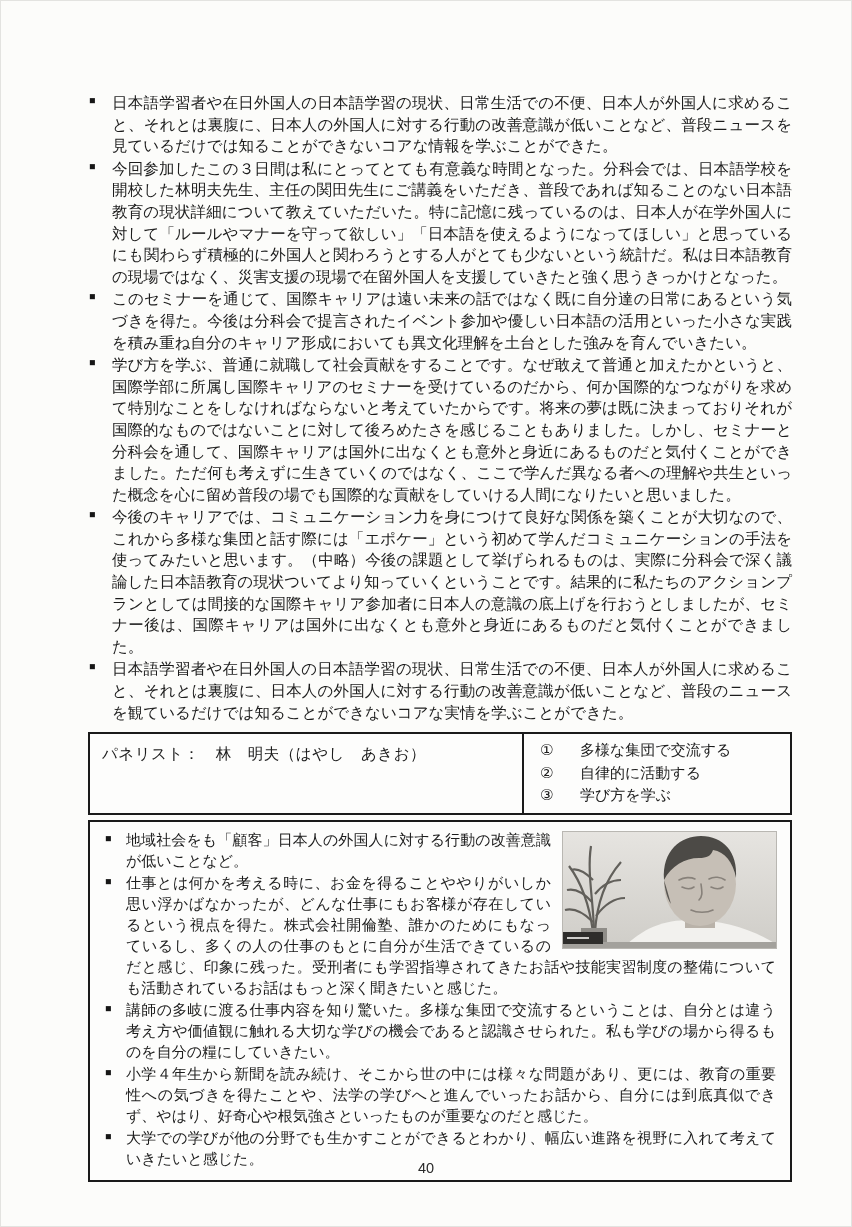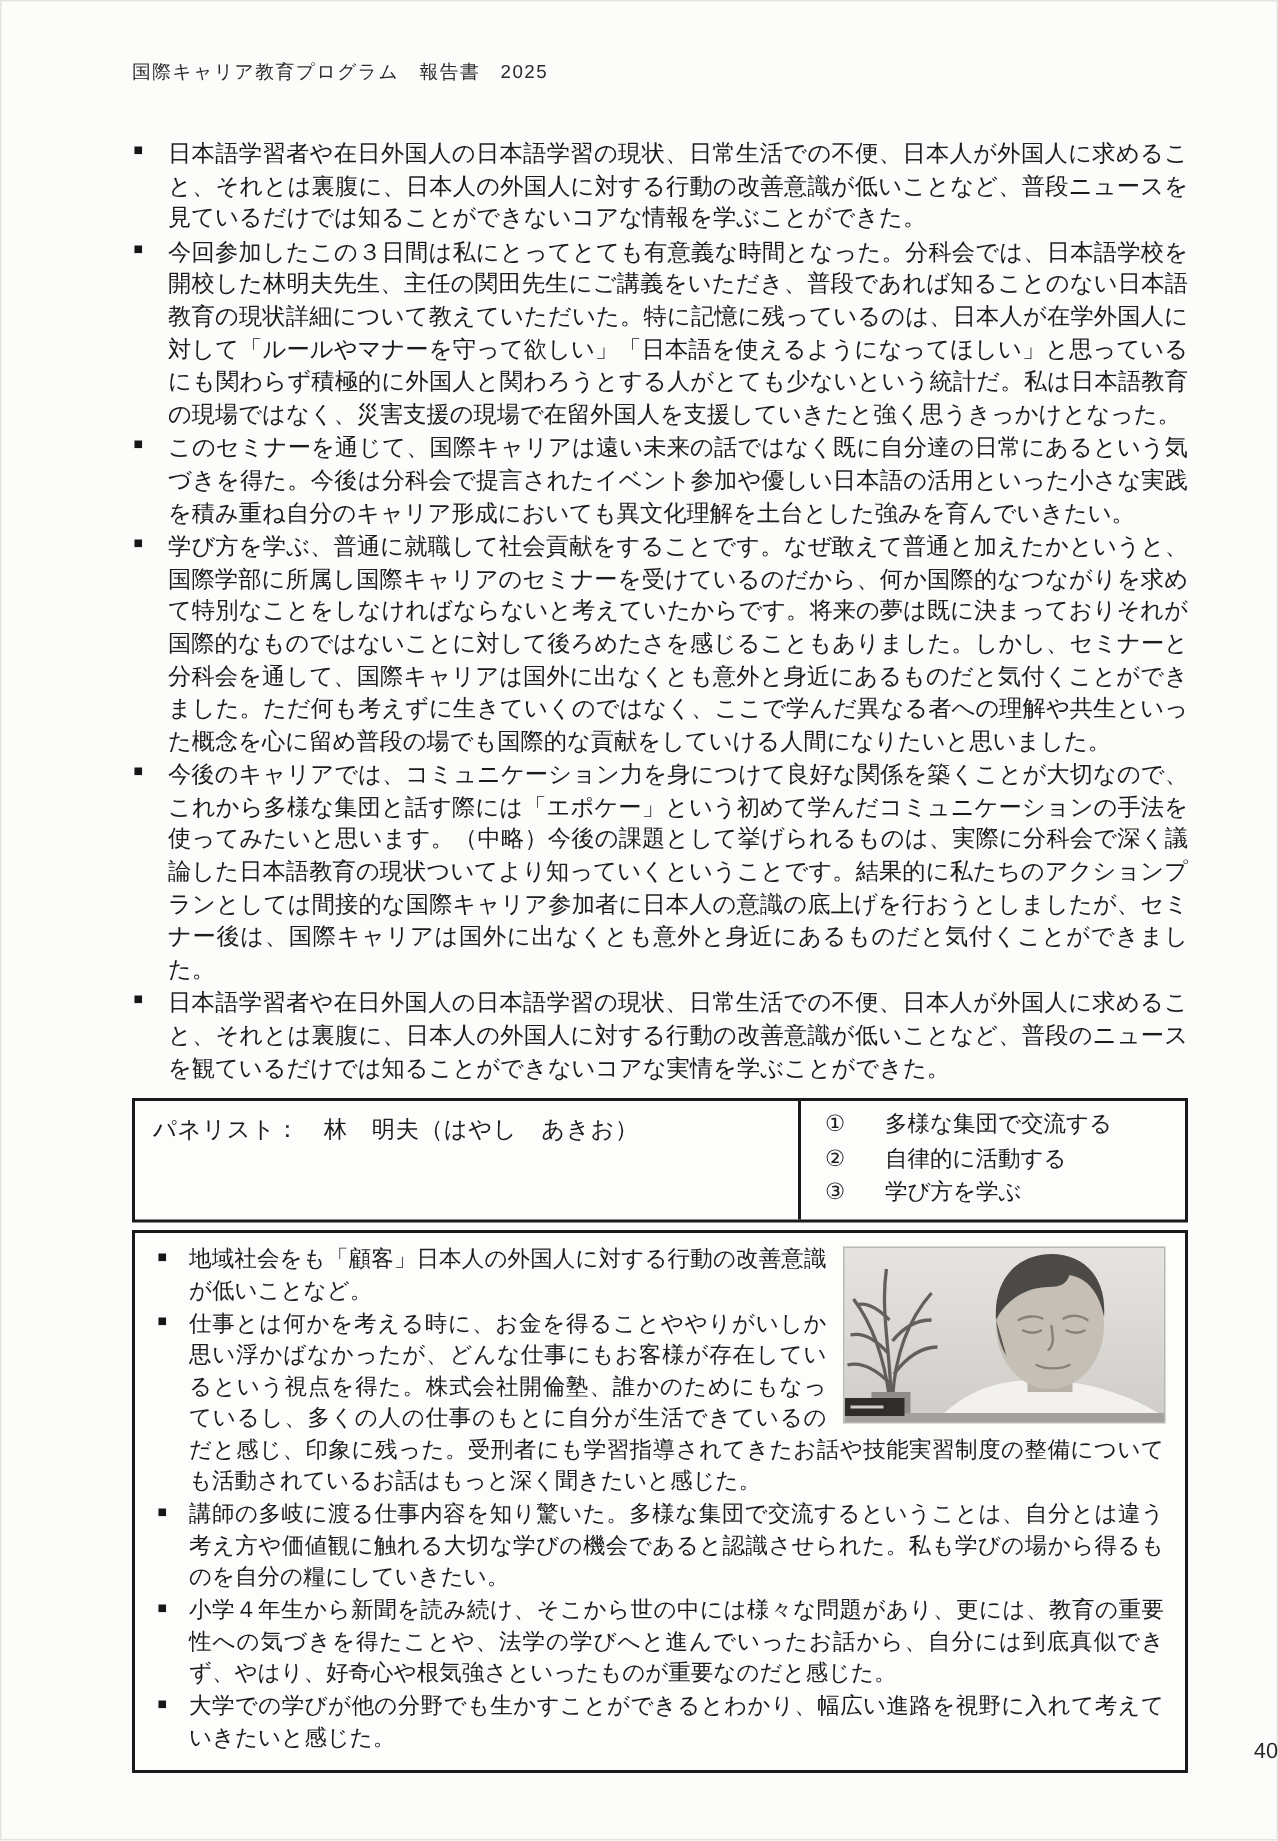--- a/index.html
+++ b/index.html
@@ -43,21 +43,21 @@
   
   .ptable{
     margin-top:9px;
     display:flex;
     border:2px solid #1a1a1a;
     background:#fdfdfc;
     font-family:"Liberation Sans","DejaVu Sans",sans-serif;
   }
   .pcell-left{
     width:404px;
-    padding:7px 26px 10px 12px;
+    padding:7px 16px 10px 12px;
     font-size:15.5px;line-height:26px;
     letter-spacing:.5px;
   }
   .pcell-right{
     flex:1;
     border-left:2px solid #1a1a1a;
     padding:5px 8px 6px 16px;
     font-size:15px;line-height:22.5px;
   }
   .point-row{display:flex;}
@@ -79,33 +79,30 @@
     outline:1px solid #b9b7b2;
   }
   .photo svg{display:block;}
   ul.bullets.small li{
     font-size:15px;
     line-height:21px;
     padding-left:22px;
   }
   .footer{
     position:absolute;left:0;top:1160px;width:852px;
-    text-align:right;
+    text-align:center;
     font-family:"Liberation Sans","DejaVu Sans",sans-serif;
     font-size:14.5px;color:#2a2a2a;
   }
 </style>
 </head>
 <body>
 
 <div class="sheet">
 
-  <div class="header">
-    <span>国際キャリア教育プログラム　報告書　2025</span>
-  </div>
 
   <div class="content">
 
     <ul class="bullets">
       <li><span class="mk">■</span><span>日本語学習者や在日外国人の日本語学習の現状、日常生活での不便、日本人が外国人に求めること、それとは裏腹に、日本人の外国人に対する行動の改善意識が低いことなど、普段ニュースを見ているだけでは知ることができないコアな情報を学ぶことができた。</span></li>
       <li><span class="mk">■</span><span>今回参加したこの３日間は私にとってとても有意義な時間となった。分科会では、日本語学校を開校した林明夫先生、主任の関田先生にご講義をいただき、普段であれば知ることのない日本語教育の現状詳細について教えていただいた。特に記憶に残っているのは、日本人が在学外国人に対して「ルールやマナーを守って欲しい」「日本語を使えるようになってほしい」と思っているにも関わらず積極的に外国人と関わろうとする人がとても少ないという統計だ。私は日本語教育の現場ではなく、災害支援の現場で在留外国人を支援していきたと強く思うきっかけとなった。</span></li>
       <li><span class="mk">■</span><span>このセミナーを通じて、国際キャリアは遠い未来の話ではなく既に自分達の日常にあるという気づきを得た。今後は分科会で提言されたイベント参加や優しい日本語の活用といった小さな実践を積み重ね自分のキャリア形成においても異文化理解を土台とした強みを育んでいきたい。</span></li>
       <li><span class="mk">■</span><span>学び方を学ぶ、普通に就職して社会貢献をすることです。なぜ敢えて普通と加えたかというと、国際学部に所属し国際キャリアのセミナーを受けているのだから、何か国際的なつながりを求めて特別なことをしなければならないと考えていたからです。将来の夢は既に決まっておりそれが国際的なものではないことに対して後ろめたさを感じることもありました。しかし、セミナーと分科会を通して、国際キャリアは国外に出なくとも意外と身近にあるものだと気付くことができました。ただ何も考えずに生きていくのではなく、ここで学んだ異なる者への理解や共生といった概念を心に留め普段の場でも国際的な貢献をしていける人間になりたいと思いました。</span></li>
       <li><span class="mk">■</span><span>今後のキャリアでは、コミュニケーション力を身につけて良好な関係を築くことが大切なので、これから多様な集団と話す際には「エポケー」という初めて学んだコミュニケーションの手法を使ってみたいと思います。（中略）今後の課題として挙げられるものは、実際に分科会で深く議論した日本語教育の現状ついてより知っていくということです。結果的に私たちのアクションプランとしては間接的な国際キャリア参加者に日本人の意識の底上げを行おうとしましたが、セミナー後は、国際キャリアは国外に出なくとも意外と身近にあるものだと気付くことができました。</span></li>
       <li><span class="mk">■</span><span>日本語学習者や在日外国人の日本語学習の現状、日常生活での不便、日本人が外国人に求めること、それとは裏腹に、日本人の外国人に対する行動の改善意識が低いことなど、普段のニュースを観ているだけでは知ることができないコアな実情を学ぶことができた。</span></li>

